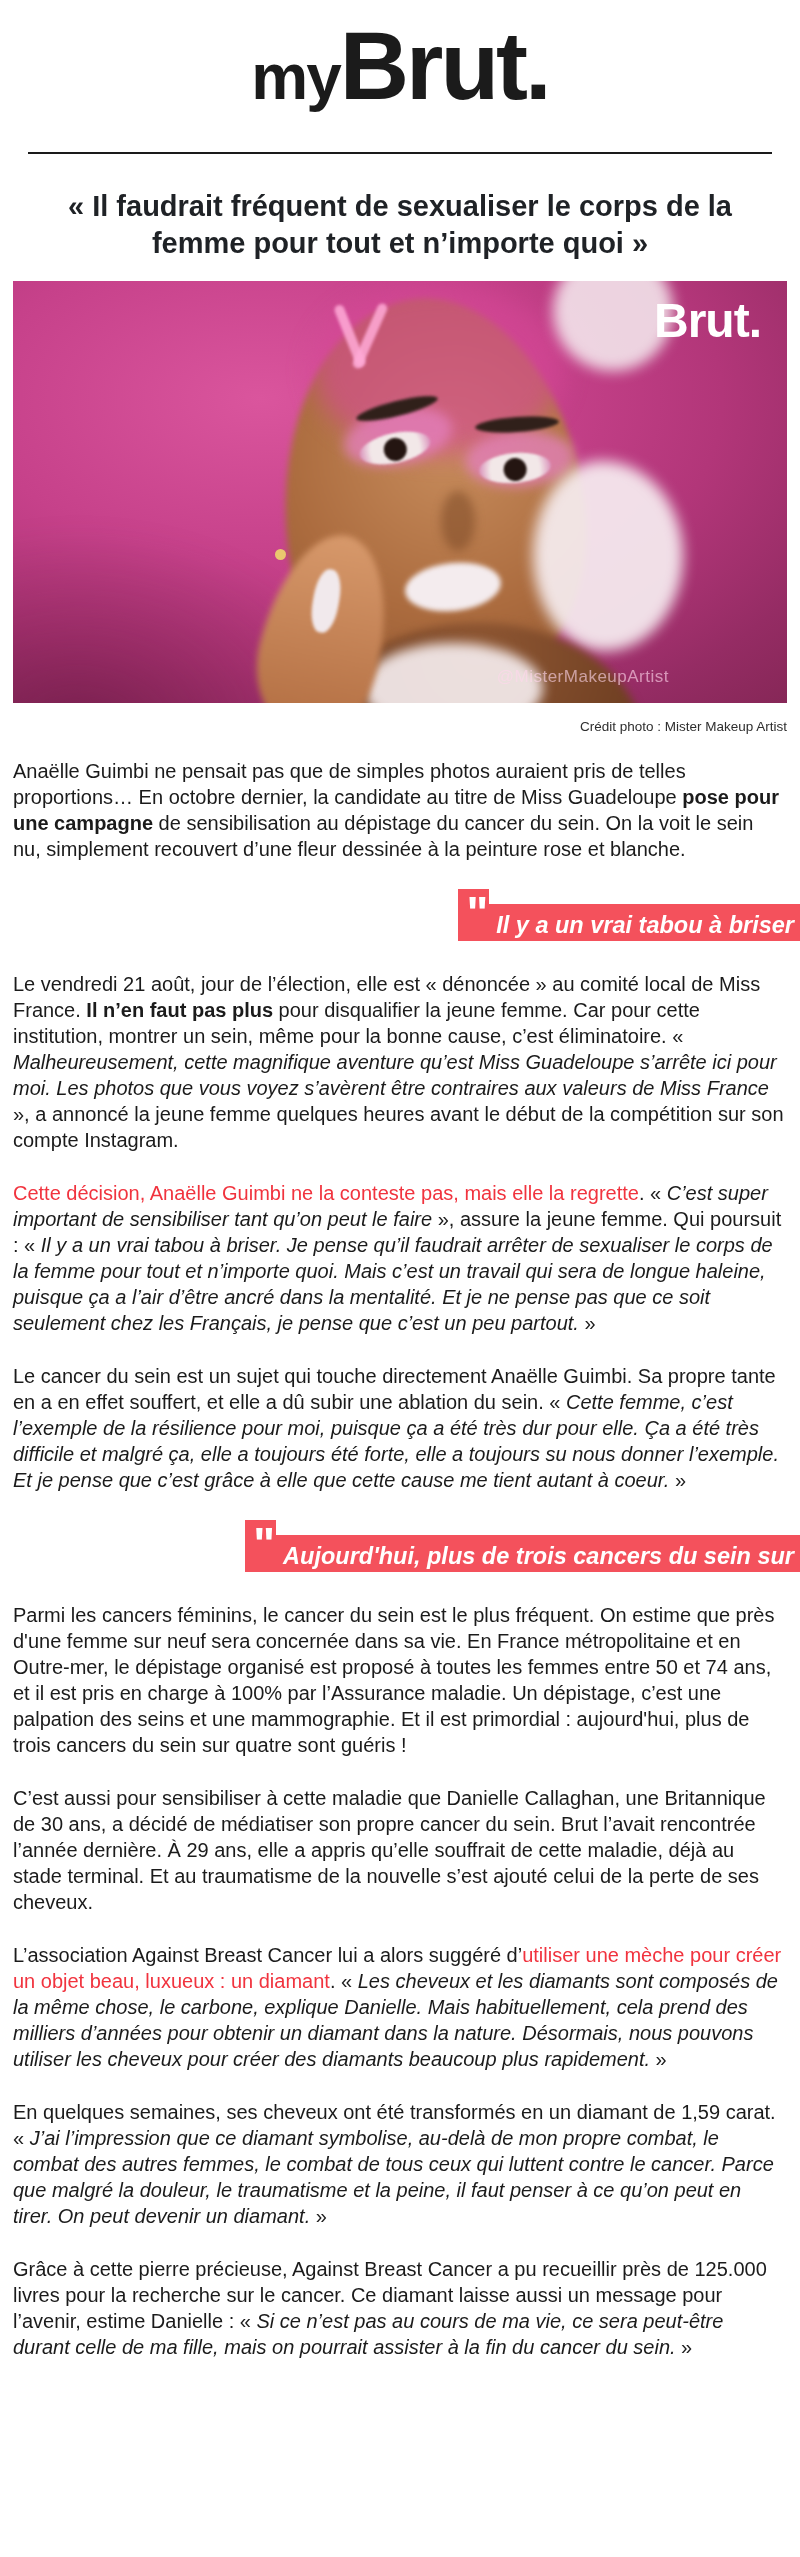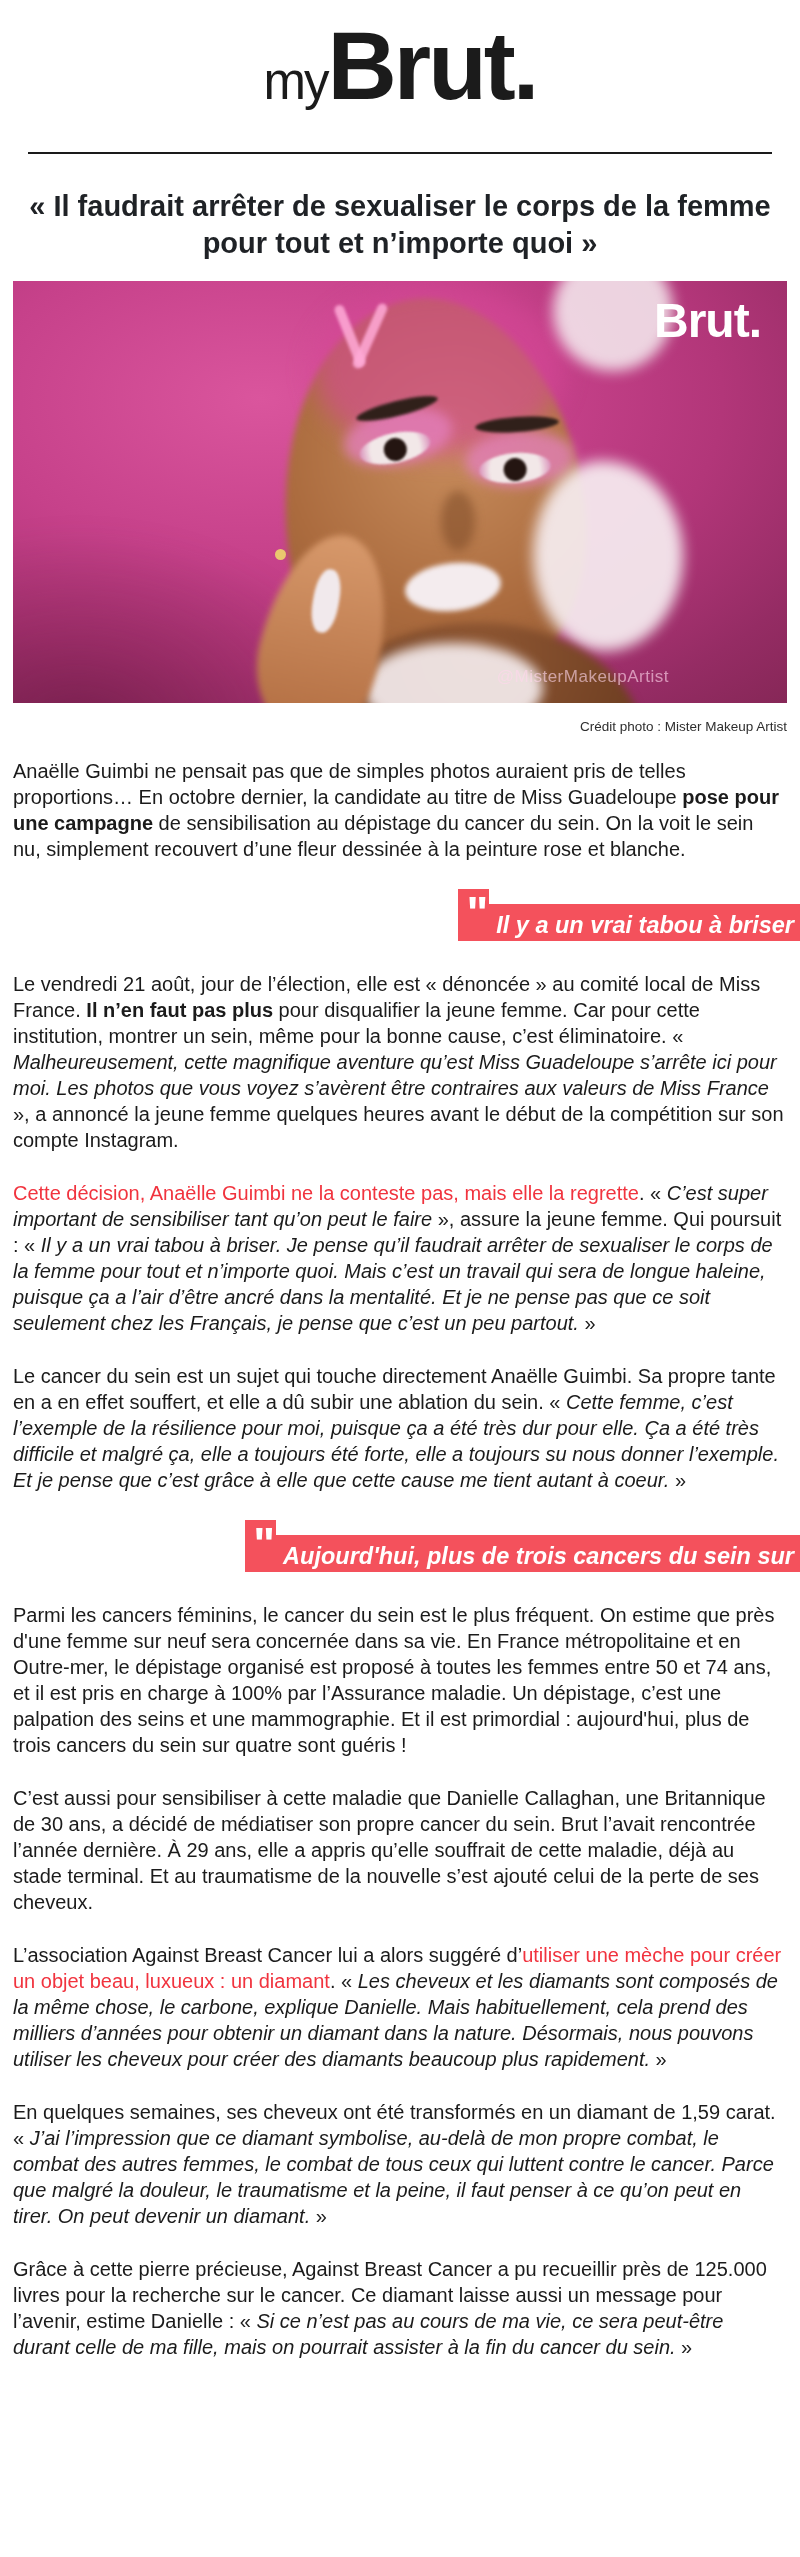--- a/index.html
+++ b/index.html
@@ -18,21 +18,21 @@
 
   
   .logo{
     text-align:center;
     white-space:nowrap;
     line-height:104px;
     height:112px;
     color:#1b1b1b;
   }
   .logo .logo-my{
-    font-size:51px;font-weight:400;letter-spacing:-2px;vertical-align:baseline;
+    font-size:64px;font-weight:700;letter-spacing:-2px;vertical-align:baseline;
   }
   .logo .logo-brut{
     font-size:96px;font-weight:900;letter-spacing:-3px;vertical-align:baseline;
   }
   .rule{
     height:0;border-top:2px solid #1a1a1a;
     margin:26px 28px 0 28px;
   }
   h1.headline{
     margin:34px 28px 0 28px;
@@ -161,21 +161,21 @@
 <body>
 
 <div class="page">
 
   <div class="logo">
     <span class="logo-my">my</span><span class="logo-brut">Brut.</span>
   </div>
 
   <div class="rule"></div>
 
-  <h1 class="headline">« Il faudrait arrêter de sexualiser le corps de la femme pour tout et n’importe quoi »</h1>
+  <h1 class="headline">« Il faudrait fréquent de sexualiser le corps de la femme pour tout et n’importe quoi »</h1>
 
   <div class="hero">
     <div class="blob corner-shade"></div>
     <div class="blob face"></div>
     <div class="blob scalp"></div>
     <div class="blob ribbon"></div>
     <div class="blob ribbon2"></div>
     <div class="blob shadow-l"></div>
     <div class="blob shadow-r"></div>
     <div class="blob brow-l"></div>

